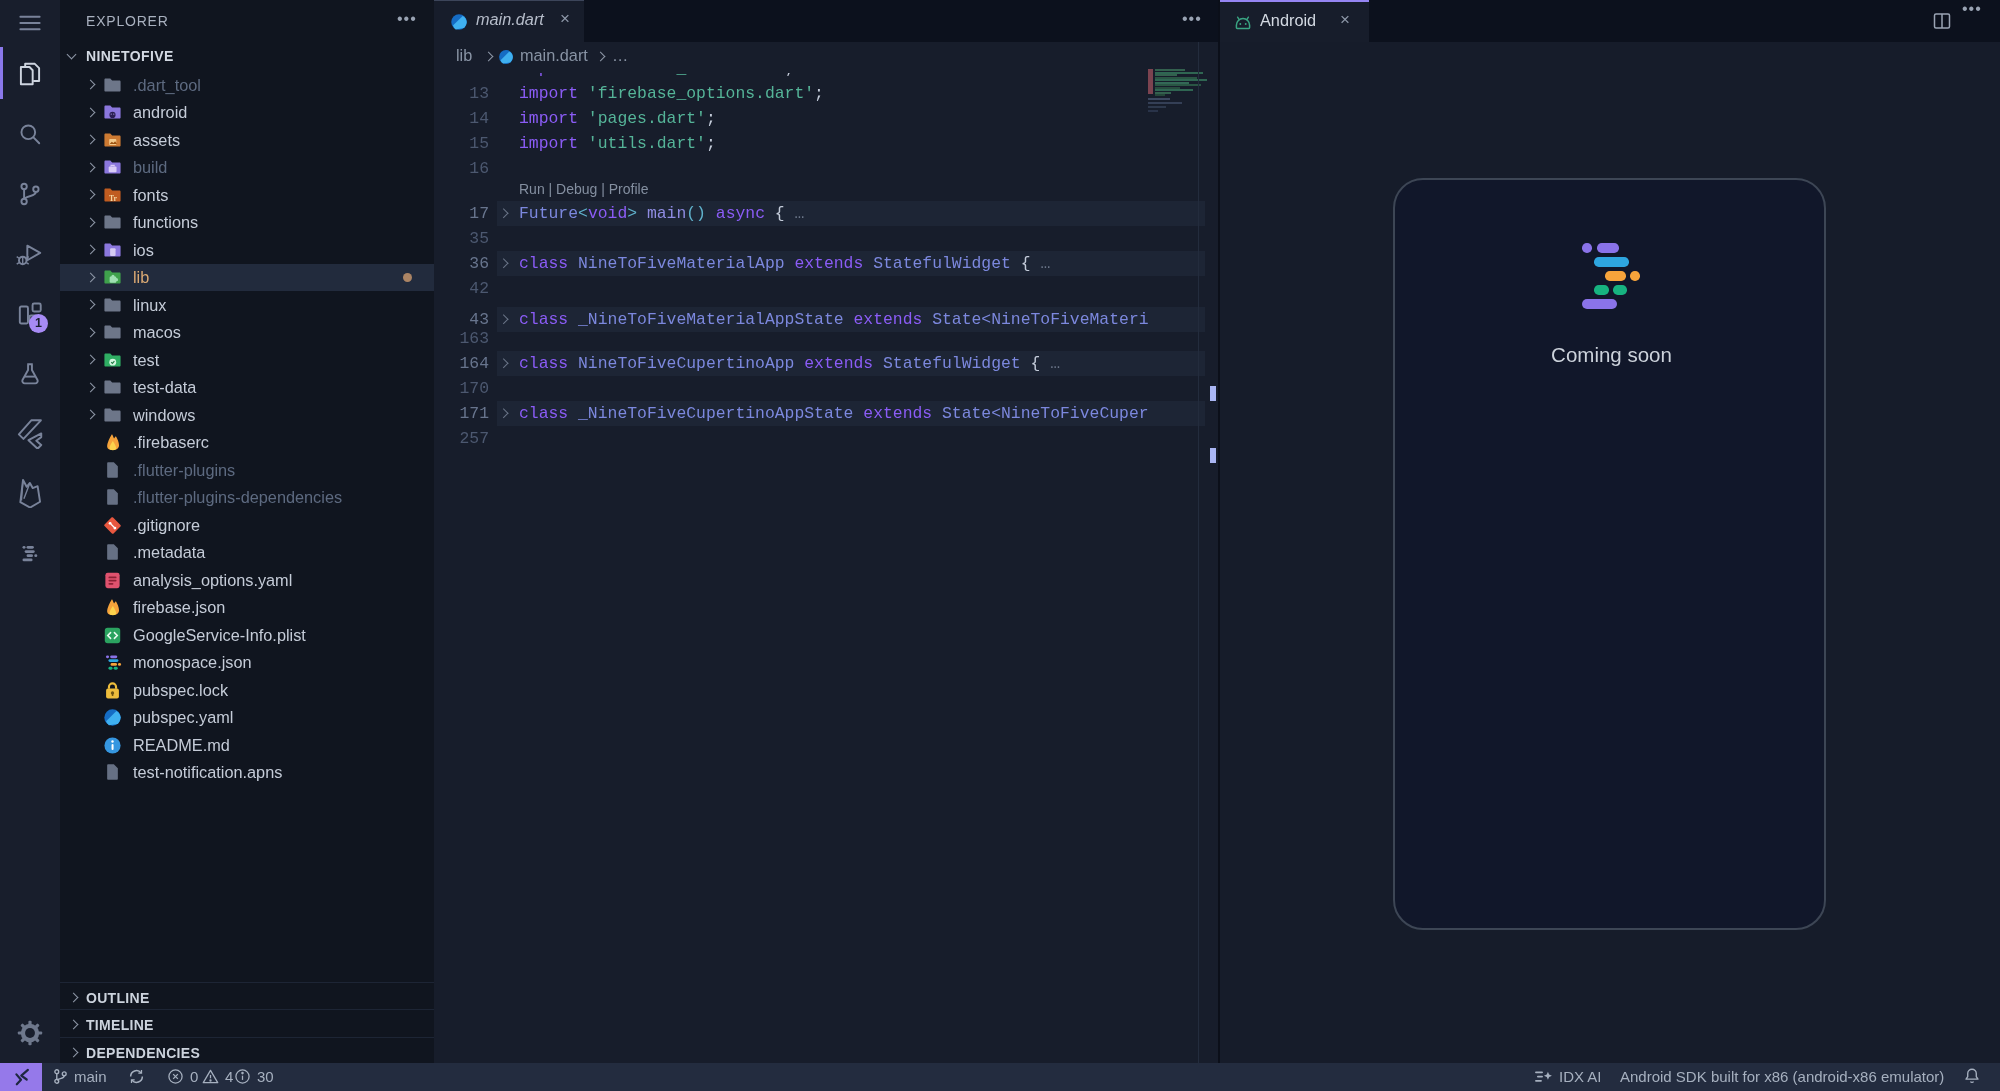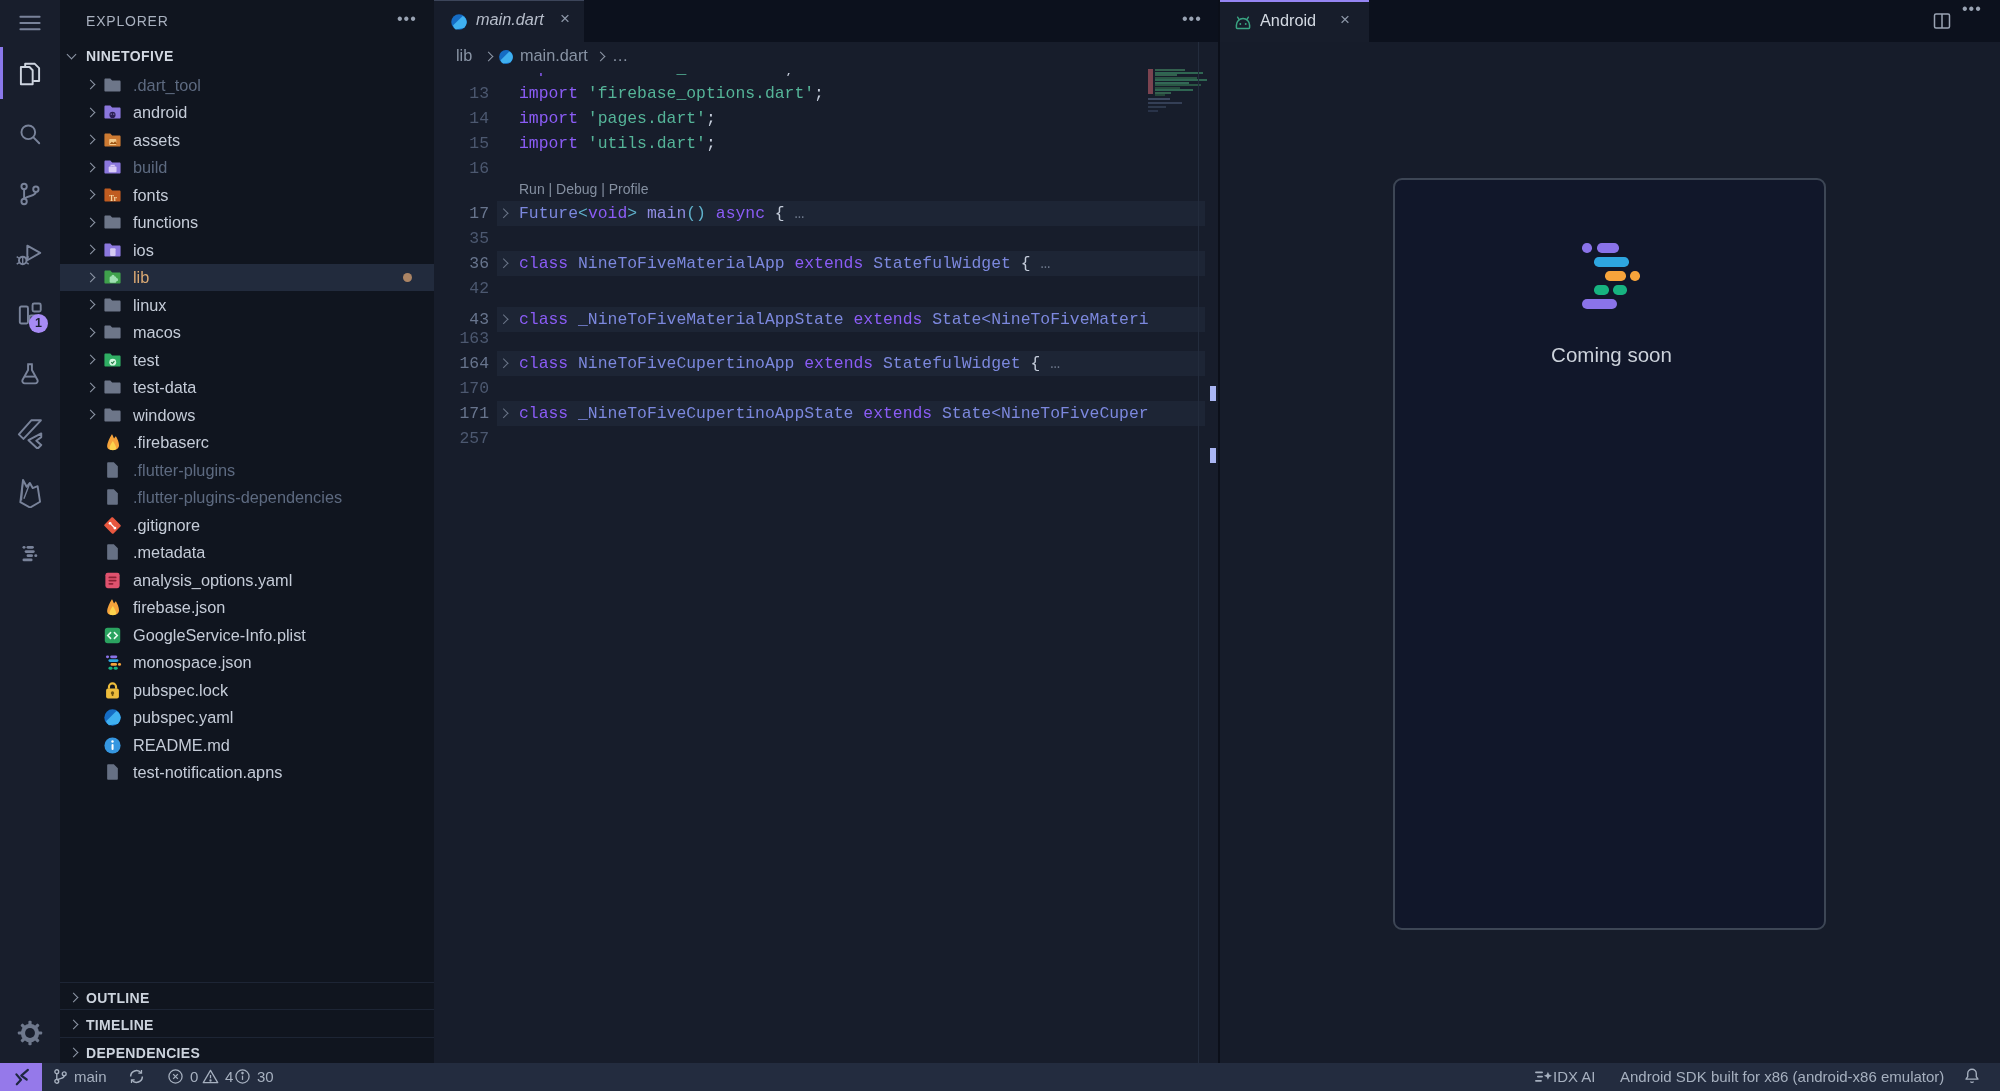--- a/index.html
+++ b/index.html
@@ -56,21 +56,21 @@
 .k{color:#8b5cf6;}.s{color:#55b498;}.t{color:#7c88de;}.fn{color:#8f8ce2;}
 .p{color:#c3cbd9;}.el{color:#6b7689;}.te{color:#60b2cc;}
 #lens{position:absolute;left:85px;top:0;height:20px;font-size:14px;color:#848fa0;font-family:"Liberation Sans",sans-serif;}
 
 .mm{position:absolute;}
 
 #rpanel{left:1218px;top:0;width:782px;height:1063px;background:#0c111d;border-left:2px solid #0b0f19;}
 #rtab{position:absolute;left:0;top:0;width:149px;height:42px;background:#171d2b;border-top:2.5px solid #9585f2;}
 #rtab .tname{position:absolute;left:40px;top:9px;font-size:16.3px;color:#d3d9e2;}
 #rbody{position:absolute;left:0;top:42px;width:782px;height:1021px;background:#161c2a;}
-#phone{position:absolute;left:173px;top:136px;width:433px;height:752px;border:2px solid #3d4655;border-radius:9px;background:#11172a;}
+#phone{position:absolute;left:173px;top:136px;width:433px;height:752px;border:2px solid #3d4655;border-radius:30px;background:#11172a;}
 #csoon{position:absolute;left:0;top:163px;width:433px;text-align:center;font-size:20.5px;color:#ccd2db;}
 
 #status{left:0;top:1063px;width:2000px;height:28px;background:#232c3f;color:#a6b0bf;font-size:15px;}
 #remote{position:absolute;left:0;top:0;width:42px;height:28px;background:#9579ea;}
 .sitem{position:absolute;top:0;height:28px;line-height:28px;white-space:nowrap;}
 .sitem svg{vertical-align:-3px;}
 </style></head><body>
 <div id="stage">
 
 <svg width="0" height="0" style="position:absolute">
@@ -595,19 +595,19 @@
 <div class="sitem" style="left:234px"><svg width="17" height="17" viewBox="0 0 16 16" fill="none" stroke="#a6b0bf" stroke-width="1.2">
           <circle cx="8" cy="8" r="6.2"></circle>
           <path d="M8 7.2v4"></path>
           <circle cx="8" cy="4.8" r=".6" fill="#a6b0bf"></circle>
         </svg><span style="margin-left:6px">30</span></div>
 <div class="sitem" style="left:1534px"><svg width="19" height="17" viewBox="0 0 18 16" fill="#a6b0bf">
           <rect x="1" y="3.2" width="7.5" height="1.7" rx=".85"></rect>
           <rect x="2.8" y="7.2" width="5.7" height="1.7" rx=".85"></rect>
           <rect x="1" y="11.2" width="6.5" height="1.7" rx=".85"></rect>
           <path d="M13.2 3.5l1.1 2.7 2.7 1.1-2.7 1.1-1.1 2.7-1.1-2.7-2.7-1.1 2.7-1.1z"></path>
-        </svg><span style="">IDX AI</span></div>
+        </svg><span style="margin-left:6px">IDX AI</span></div>
 <div class="sitem" style="left:1620px">Android SDK built for x86 (android-x86 emulator)</div>
 <div class="sitem" style="left:1963px"><svg width="18" height="18" viewBox="0 0 16 16" fill="none" stroke="#a6b0bf" stroke-width="1.2">
           <path d="M8 2a3.8 3.8 0 0 1 3.8 3.8v2.7l1.5 2.3H2.7l1.5-2.3V5.8A3.8 3.8 0 0 1 8 2z" stroke-linejoin="round"></path>
           <path d="M6.7 12.8a1.4 1.4 0 0 0 2.6 0"></path>
         </svg></div>
 </div>
 </div>
 </body></html>

